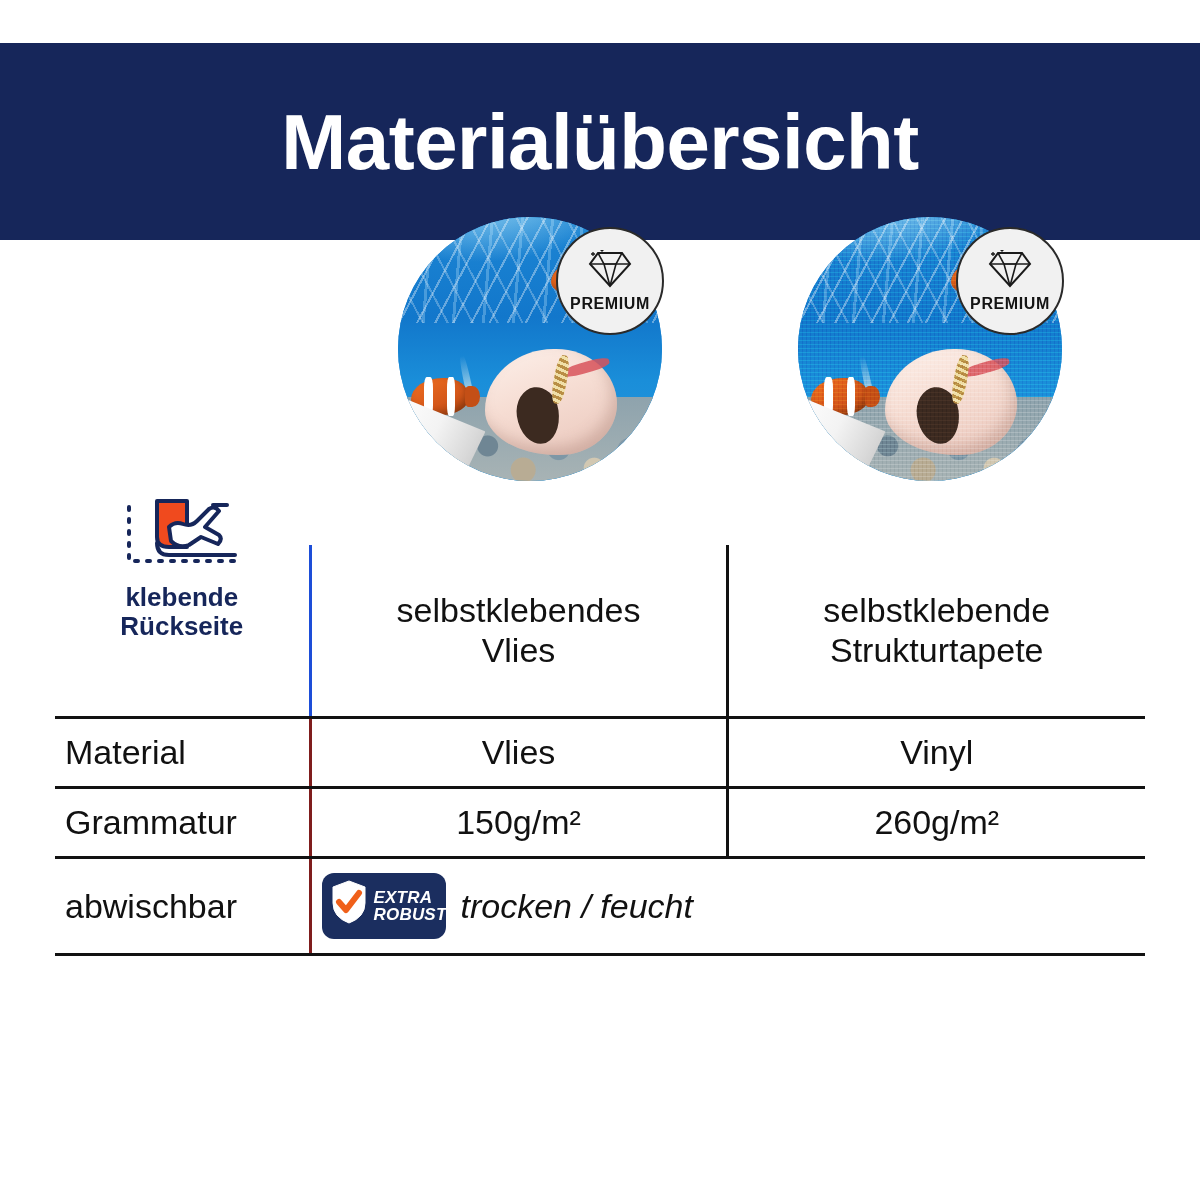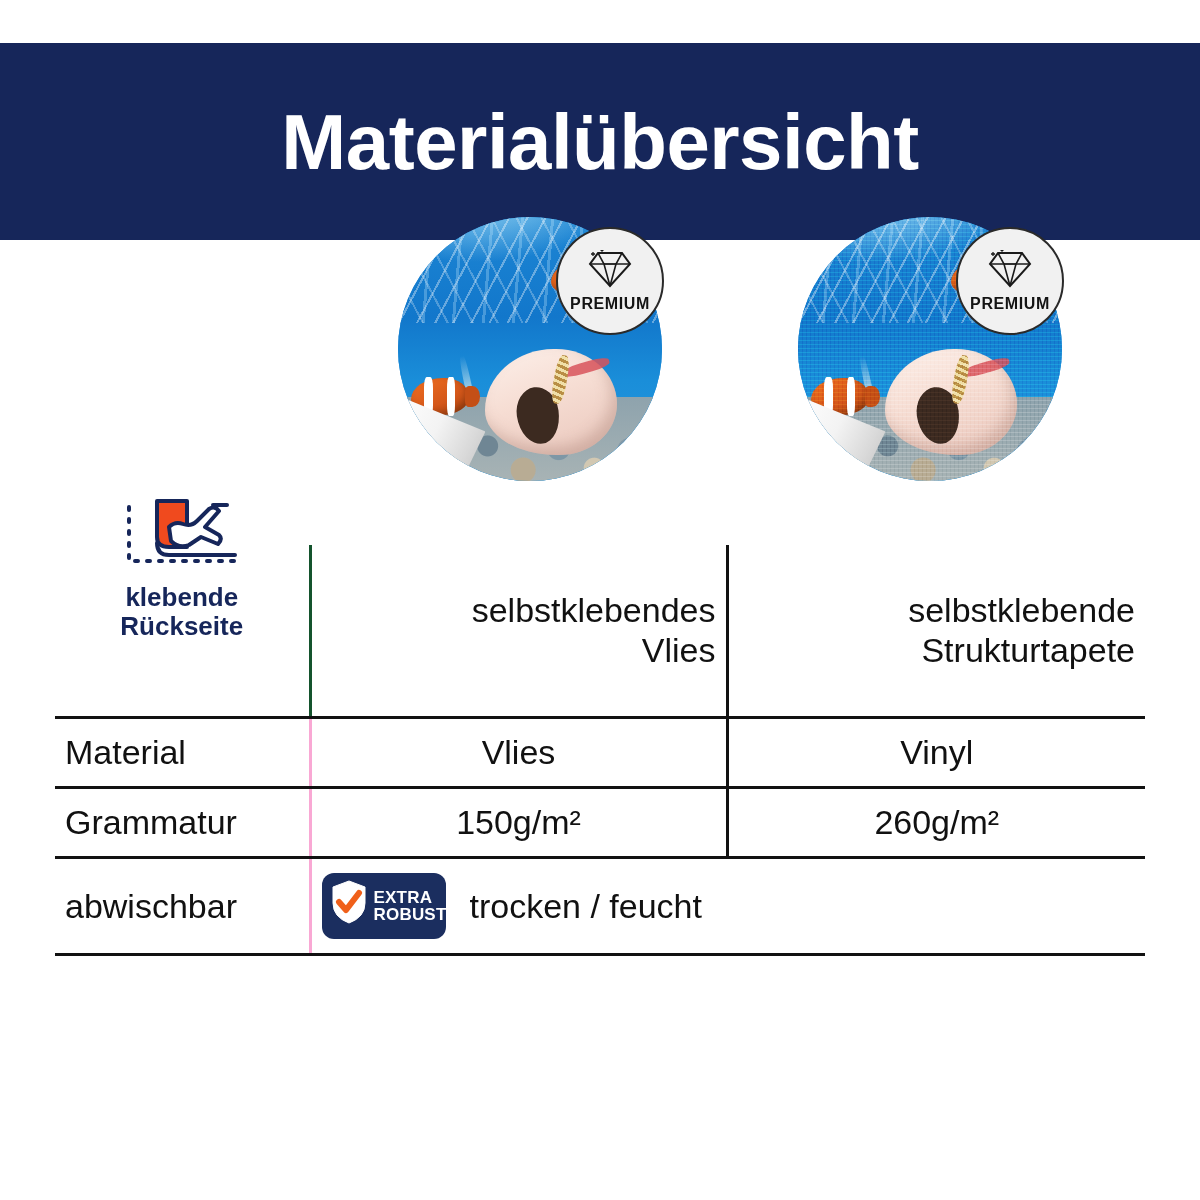--- a/index.html
+++ b/index.html
@@ -194,35 +194,35 @@
   .spec-table td{
     border-bottom:3px solid #121212;
     vertical-align:middle;
     padding:14px 10px;
   }
   .spec-table tr:first-child td{ border-top:none; }
   .col-label{
     width:255px;
     text-align:left;
     padding-left:20px;
-    border-right:3px solid #f9a8d4;
+    border-right:3px solid #7f1d1d;
   }
   .col-a{
     width:417px;
     text-align:center;
     border-right:3px solid #121212;
   }
   .col-b{
     width:418px;
     text-align:center;
   }
   .row-head td{ height:103px; }
-  .row-head .col-label{ border-right:3px solid #14532d; border-bottom:3px solid #121212; }
-
-  .line2{ line-height:1.16;text-align:right; }
+  .row-head .col-label{ border-right:3px solid #1d4ed8; border-bottom:3px solid #121212; }
+
+  .line2{ line-height:1.16; }
 
   
   .adhesive-cell{
     text-align:center;
     padding-top:0; padding-bottom:10px;
     border-right:3px solid #121212;
     border-bottom:3px solid #121212;
   }
   .adhesive-wrap{
     display:flex; flex-direction:column; align-items:center; gap:4px;
@@ -231,21 +231,21 @@
   .adhesive-text{
     font-size:26px; font-weight:bold; color:#16265a;
     line-height:1.1; text-align:center;
   }
 
   
   .wipe-cell{
     text-align:left;
     padding-left:56px;
   }
-  .wipe-inner{ display:flex; align-items:center; gap:24px; }
+  .wipe-inner{ display:flex; align-items:center; gap:15px;font-style:italic; }
   .robust-badge{
     width:124px; height:66px;
     background:#1b2e5f;
     border-radius:12px;
     display:flex; align-items:center; gap:6px;
     padding:0 8px 0 8px;
     flex:0 0 auto;
   }
   .robust-text{
     color:#ffffff; font-weight:bold;

